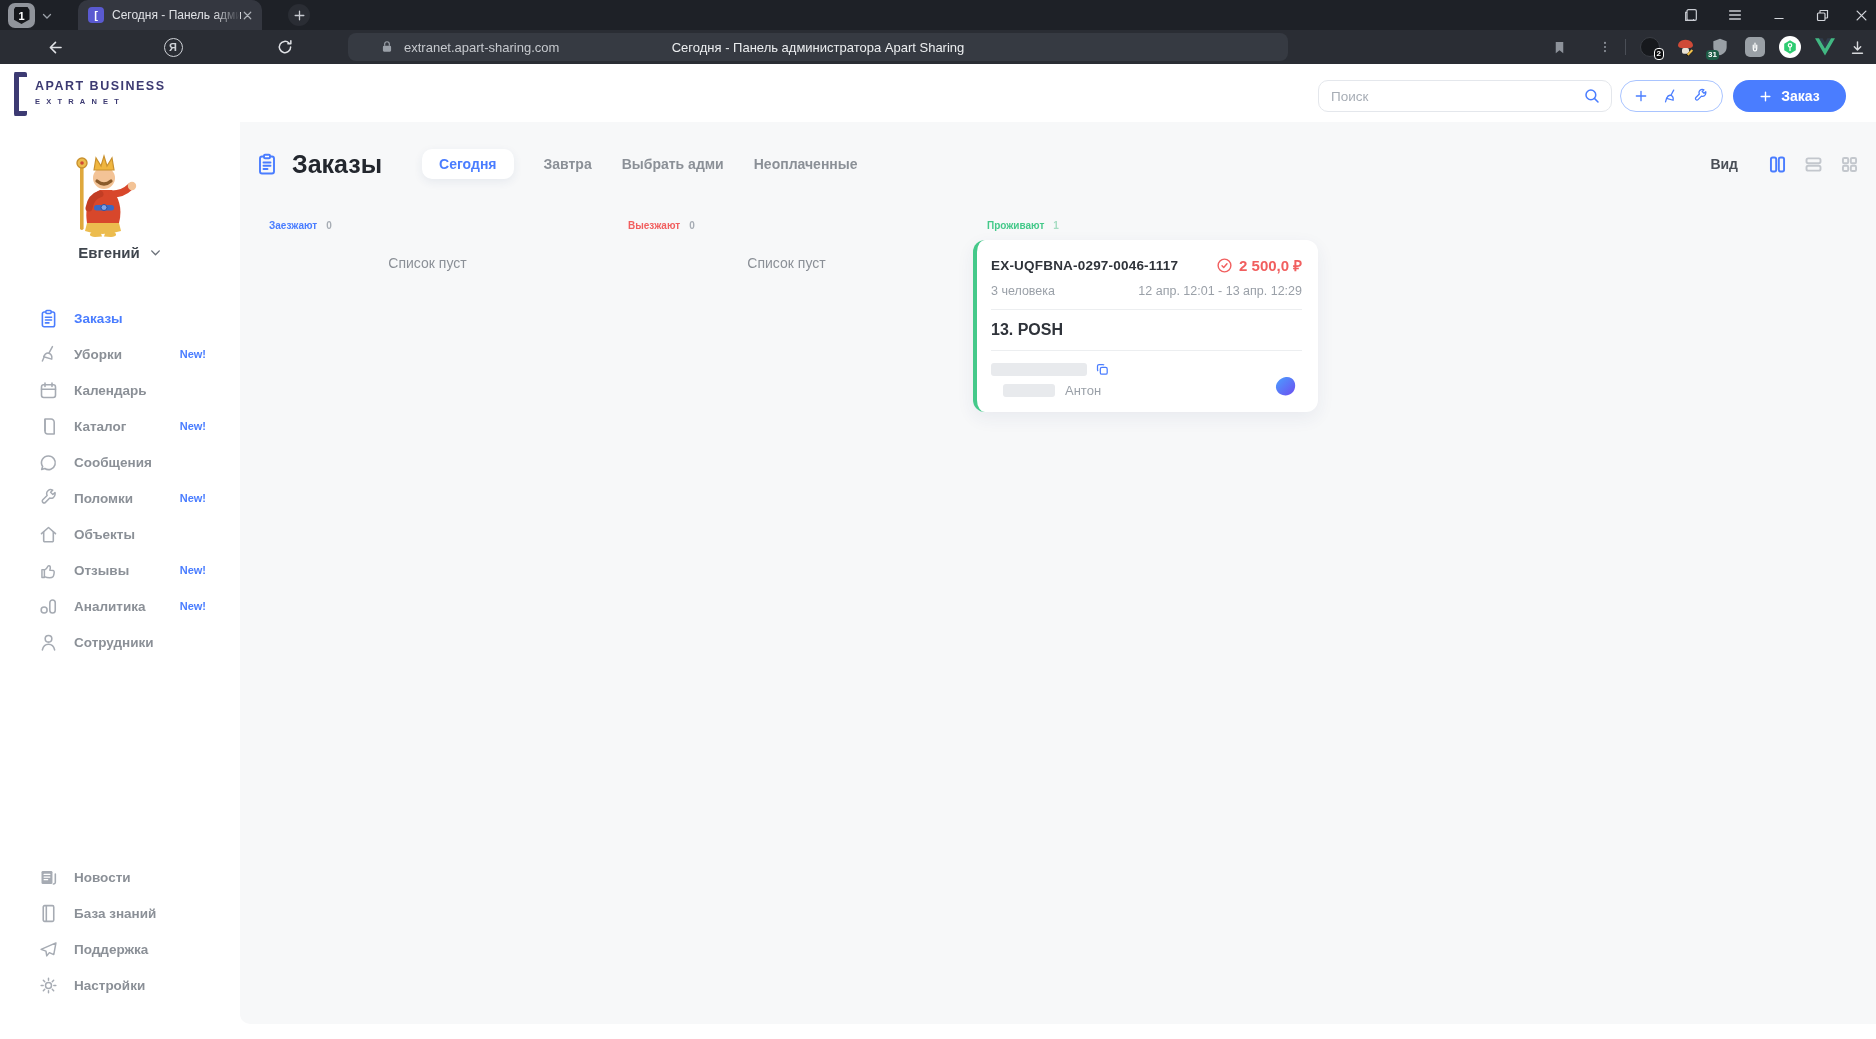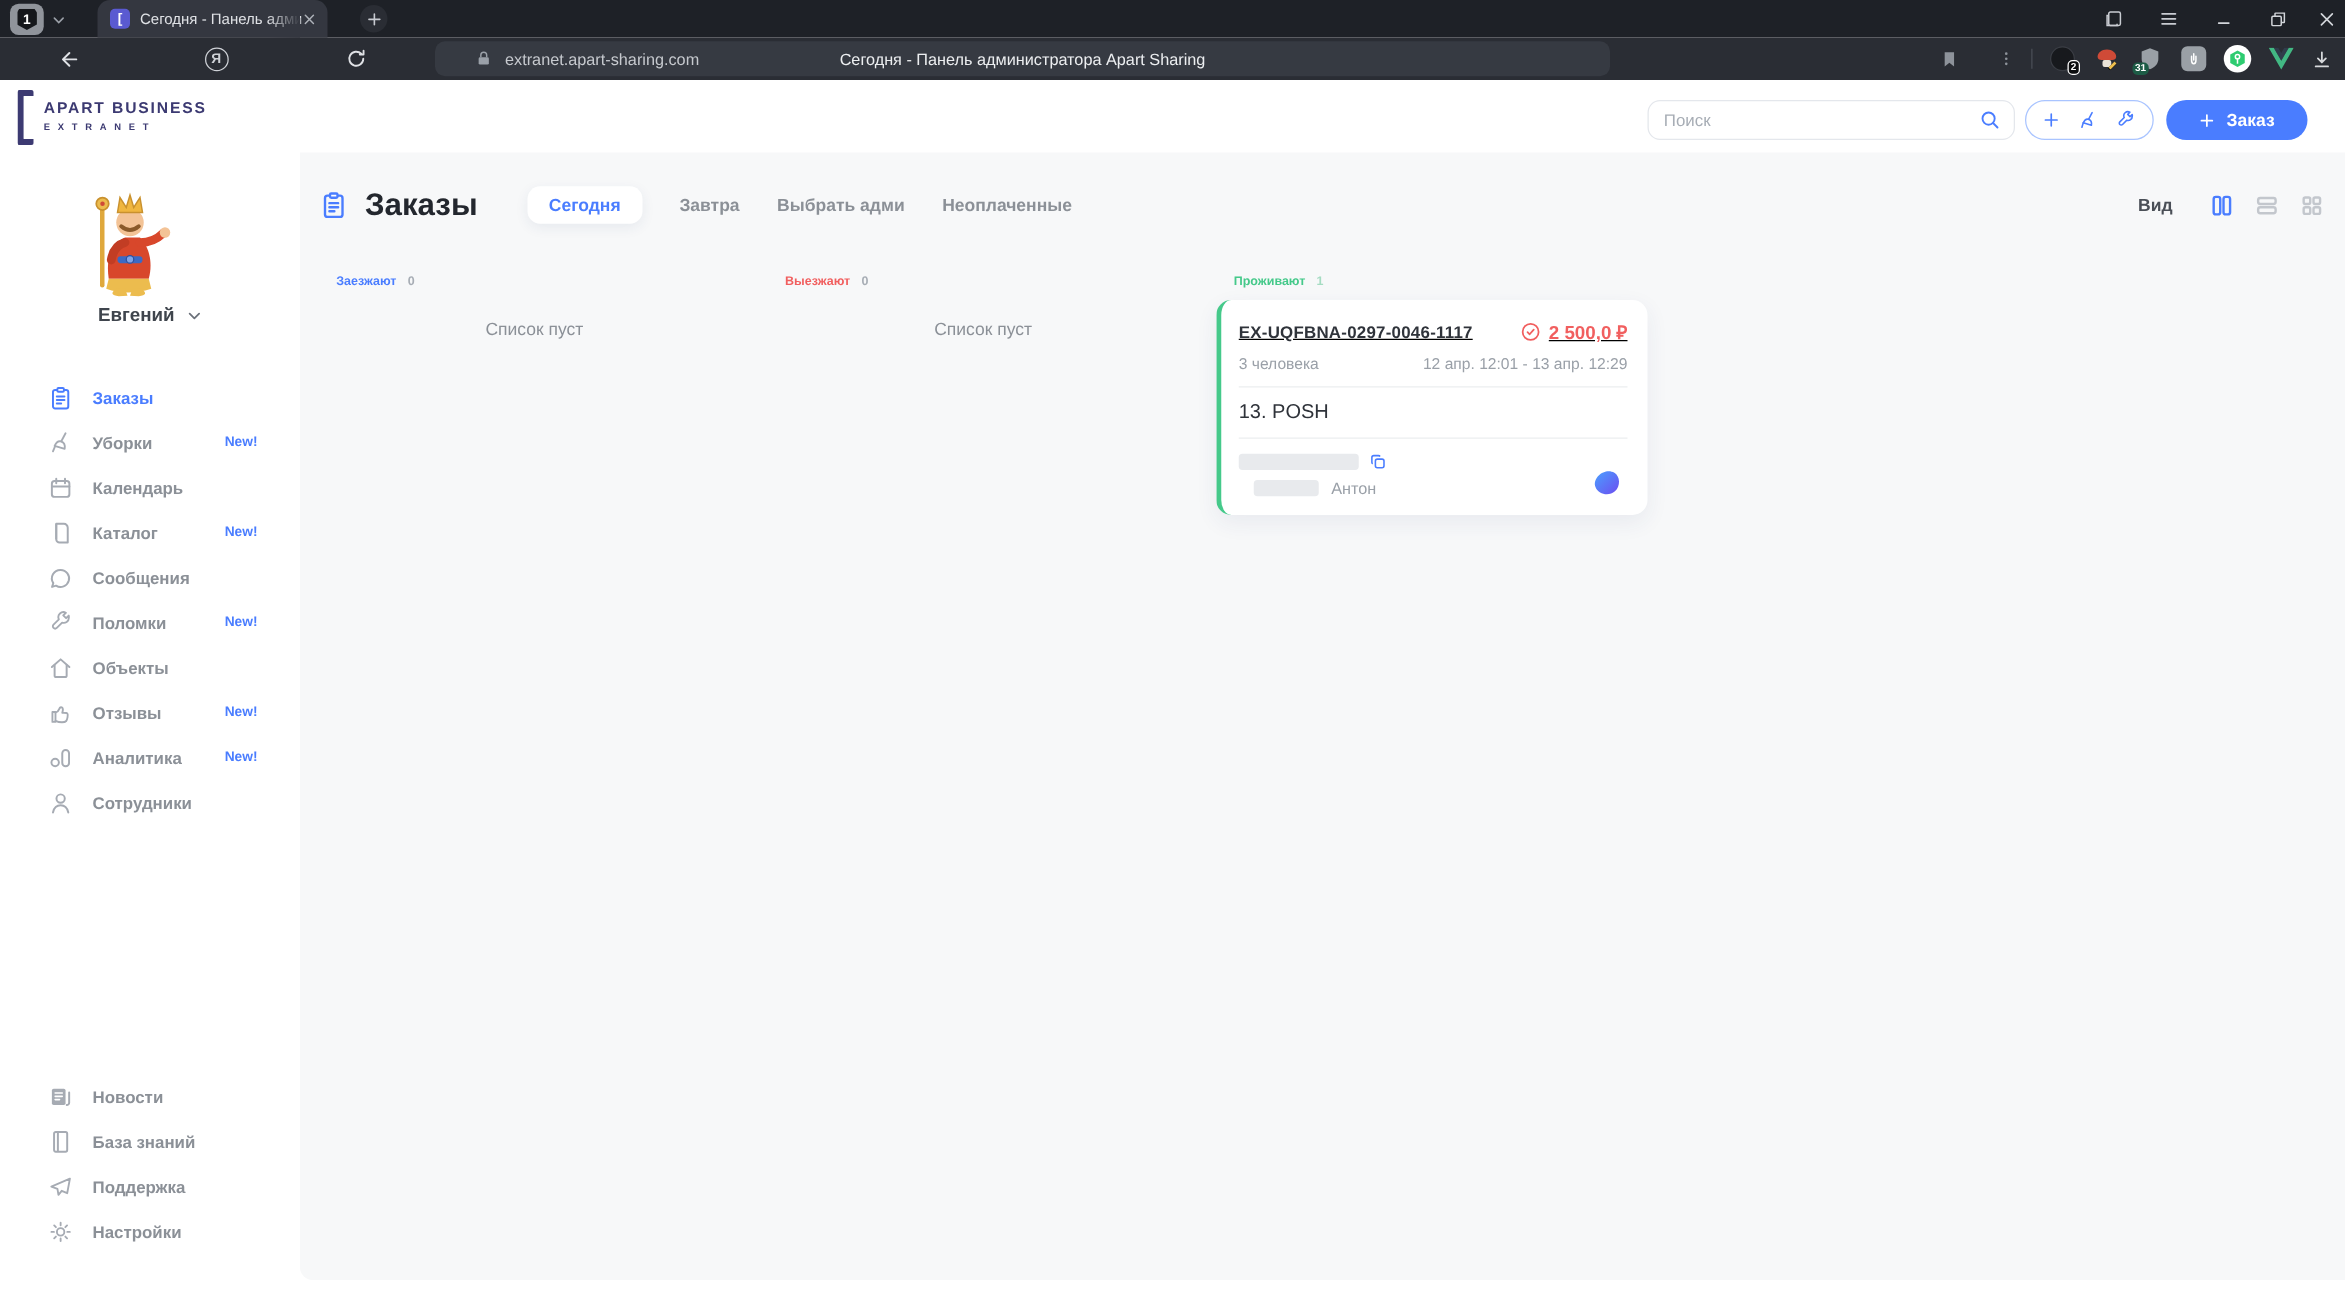--- a/index.html
+++ b/index.html
@@ -73,28 +73,28 @@
   .columns { position:absolute; left:15px; top:98px; display:flex; gap:14px; }
   .col { width:345px; }
   .col-head { padding-left:14px; font-size:10px; font-weight:bold; display:flex; gap:9px; align-items:baseline; }
   .col-count { color:#a7adb5; font-weight:bold; }
   .col-count.green { color:#a5dcc2; }
   .empty-text { text-align:center; margin-top:24px; font-size:14px; color:#8b9097; }
   .c-blue { color:#4a7dff; } .c-red { color:#f15f5f; } .c-green { color:#45c98a; }
 
   
   .card { margin-top:9px; background:#fff; border-radius:12px; border-left:4px solid #45c98a; box-shadow:0 6px 18px rgba(40,60,110,.07); padding:15px 16px 14px 14px; position:relative; }
-  .card-r1 { display:flex; align-items:center;text-decoration:underline; }
+  .card-r1 { display:flex; align-items:center; }
   .order-id { font-size:13.5px; font-weight:bold; color:#2f333a; letter-spacing:.2px; }
   .price-wrap { margin-left:auto; display:flex; align-items:center; gap:6px; }
   .price { font-size:15px; font-weight:bold; color:#f15f5f; }
   .card-r2 { display:flex; margin-top:9px; font-size:12.5px; color:#9aa0a8; }
   .dates { margin-left:auto; }
   .divider { height:1px; background:#eceef0; margin:11px 0; }
-  .apartment { font-size:16px; font-weight:normal; color:#2f333a; }
+  .apartment { font-size:16px; font-weight:bold; color:#2f333a; }
   .contact { position:relative; margin-top:2px; }
   .redact { display:inline-block; background:#e8eaed; border-radius:3px; height:13px; vertical-align:middle; }
   .contact-l1 { display:flex; align-items:center; gap:8px; }
   .contact-l2 { display:flex; align-items:center; gap:10px; margin-top:6px; padding-left:12px; font-size:13px; color:#9aa0a8; }
   .channel-logo { position:absolute; right:4px; top:12px; }
 </style>
 </head>
 <body>
 
 <div class="tabstrip">

